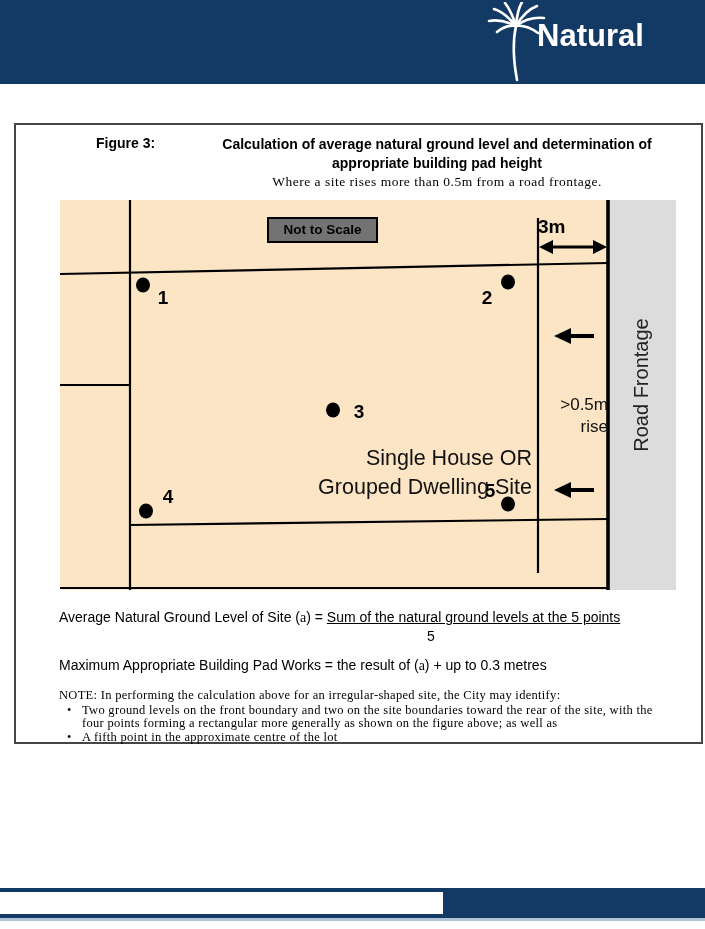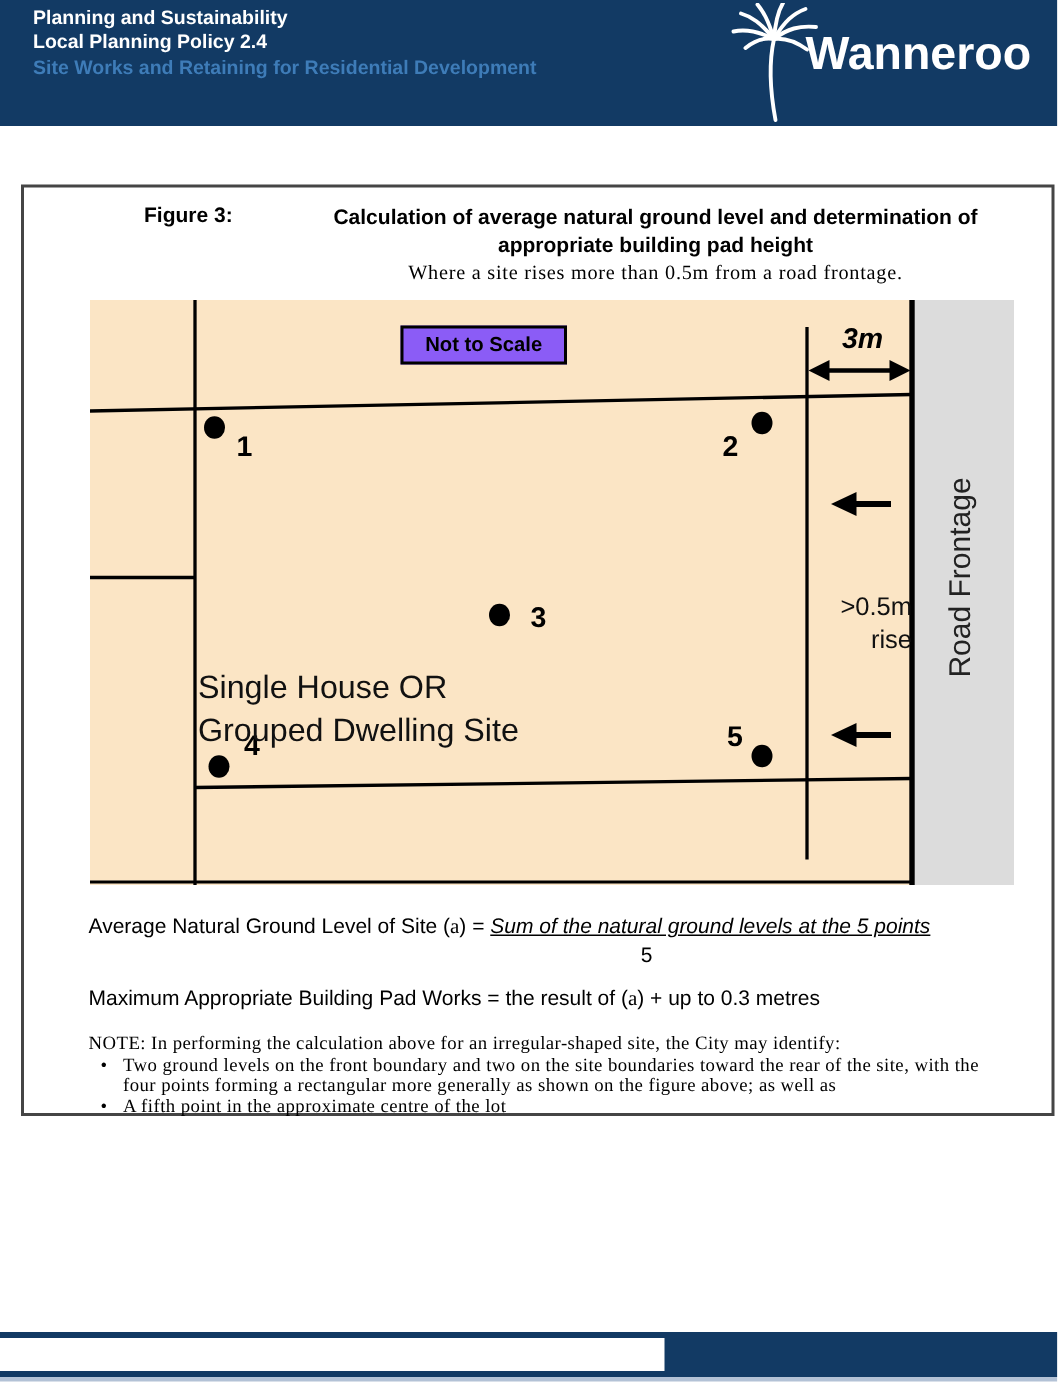--- a/index.html
+++ b/index.html
@@ -23,77 +23,72 @@
               border:2px solid #454545;background:#fff;}
   .fig-label{position:absolute;left:44px;top:10px;font-size:14px;font-weight:bold;padding-left:36px;}
   .fig-title{position:absolute;left:181px;top:10px;width:480px;font-size:14px;font-weight:bold;line-height:19px;text-align:center;}
   .fig-sub{font-size:13.5px;font-weight:normal;line-height:18px;letter-spacing:0.5px;}
 
   
   .diagram{position:absolute;left:44px;top:75px;width:616px;height:390px;}
   .site-area{position:absolute;left:0;top:0;width:548px;height:390px;background:#fbe5c5;}
   .road-strip{position:absolute;left:548px;top:0;width:68px;height:390px;background:#dcdcdc;}
   .overlay{position:absolute;left:0;top:0;}
-  .nts{position:absolute;left:207px;top:17px;width:111px;height:26px;background:#8b5cf6;
+  .nts{position:absolute;left:207px;top:17px;width:111px;height:26px;background:#737373;
        border:2px solid #000;box-sizing:border-box;text-align:center;font-size:13.5px;
        font-weight:bold;line-height:22px;}
-  .dim3m{position:absolute;left:478px;top:16px;width:74px;text-align:center;
-         font-size:19px;font-weight:bold;font-style:italic;}
+  .dim3m{position:absolute;left:478px;top:16px;width:74px;text-align:left;
+         font-size:19px;font-weight:bold;}
   .rise{position:absolute;left:478px;top:194px;width:70px;text-align:right;
         font-size:17px;line-height:22px;color:#111;}
-  .site-label{position:absolute;left:72px;top:244px;width:400px;text-align:left;
+  .site-label{position:absolute;left:72px;top:244px;width:400px;text-align:right;
               font-size:21.5px;line-height:29px;color:#111;}
   .road-label{position:absolute;left:581px;top:185px;transform:translate(-50%,-50%) rotate(-90deg);
               white-space:nowrap;font-size:20px;color:#222;}
   .pt-label{font-family:"Liberation Sans",sans-serif;font-weight:bold;font-size:19px;}
 
   
   .formula1{position:absolute;left:43px;top:484px;font-size:14px;color:#000;}
-  .formula1 .num{text-decoration:underline;font-style:italic;}
+  .formula1 .num{text-decoration:underline;}
   .denom{position:absolute;left:340px;top:503px;width:150px;text-align:center;font-size:14px;}
   .formula2{position:absolute;left:43px;top:532px;font-size:14px;color:#000;}
   .varname{font-family:"Liberation Serif",serif;}
   .note{position:absolute;left:43px;top:564px;width:608px;font-size:12.5px;line-height:13.5px;color:#000;letter-spacing:0.3px;}
   .note .bullets{margin-top:1px;}
   .bullet-row{display:flex;margin-top:0px;}
   .bullet-glyph{width:23px;padding-left:8px;box-sizing:border-box;}
   .bullet-text{flex:1;}
 
   
   .bottom-band{position:absolute;left:0;top:888px;width:705px;height:30px;background:#123a64;}
   .bottom-white{position:absolute;left:0;top:4px;width:443px;height:22px;background:#ffffff;}
   .bottom-light{position:absolute;left:0;top:918px;width:705px;height:3px;background:#b3c2d6;}
 </style>
 </head>
 <body>
 
 <div class="page">
 
   <div class="topbar">
-    <div class="h-left">
-      <div class="h1">Planning and Sustainability</div>
-      <div class="h1">Local Planning Policy 2.4</div>
-      <div class="h2">Site Works and Retaining for Residential Development</div>
-    </div>
     <div class="logo">
       <svg width="62" height="80" viewBox="0 0 62 80">
         <g stroke="#ffffff" stroke-width="2.6" fill="none" stroke-linecap="round">
           <path d="M31 78 C28 62 26 42 30 24"></path>
           <path d="M30 24 C20 19 12 17 3 19"></path>
           <path d="M30 24 C21 13 15 9 8 7"></path>
           <path d="M30 24 C26 11 23 6 19 1"></path>
           <path d="M30 24 C31 11 33 5 36 0"></path>
           <path d="M30 24 C37 12 43 7 51 4"></path>
           <path d="M30 24 C39 17 47 15 58 16"></path>
           <path d="M30 24 C38 23 45 26 52 31"></path>
           <path d="M30 24 C24 23 17 25 11 30"></path>
         </g>
       </svg>
       <div class="logo-text">
-        <div class="wanneroo">Wanneroo</div>
+        <div class="wanneroo">Natural</div>
       </div>
     </div>
   </div>
 
   <div class="figure-box">
 
     <div class="fig-label">Figure 3:</div>
     <div class="fig-title">
       <div>Calculation of average natural ground level and determination of</div>
       <div>appropriate building pad height</div>

